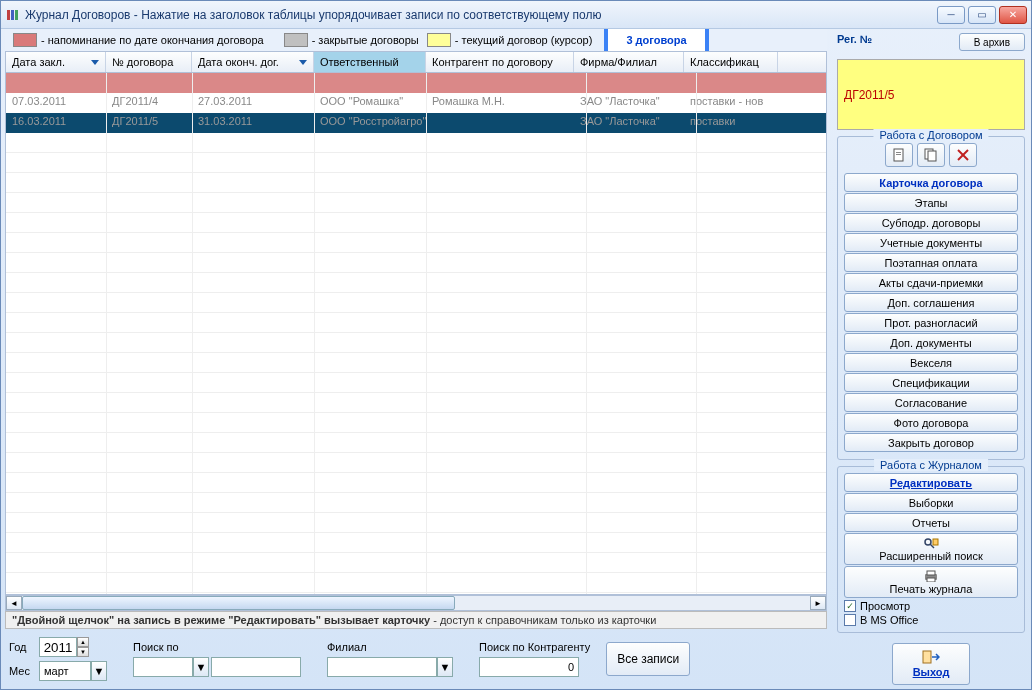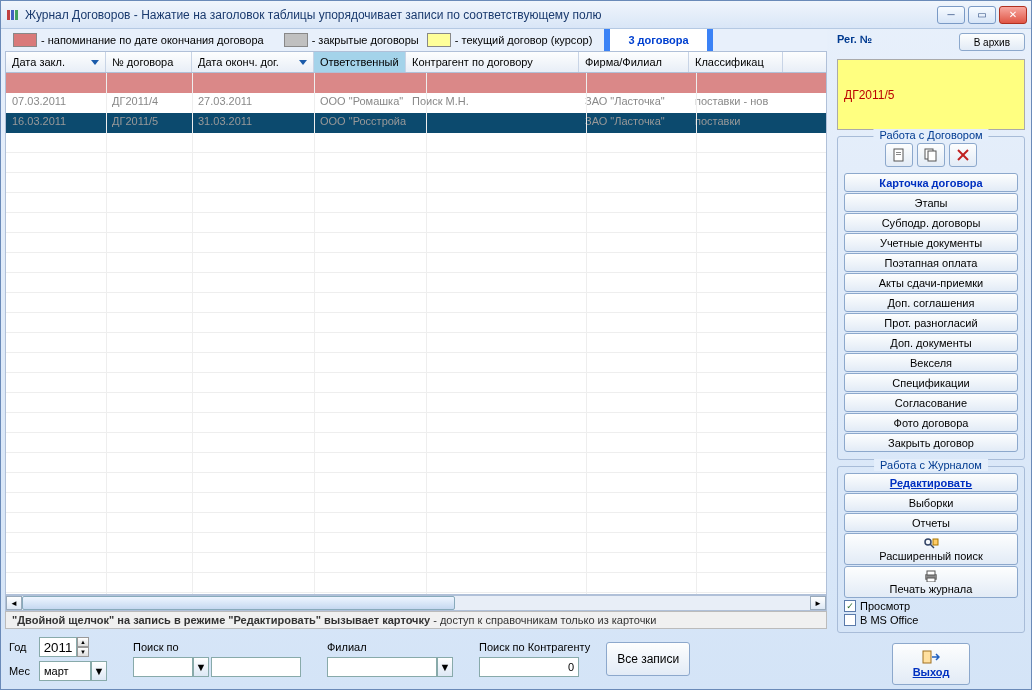--- a/index.html
+++ b/index.html
@@ -45,21 +45,21 @@
   height: 22px;
   display: flex;
   align-items: center;
   padding: 3px 8px;
   gap: 4px;
   background: #e8f0fb;
   font-size: 11px;
 }
 .legend-swatch { width: 24px; height: 14px; border: 1px solid #888; display: inline-block; }
 .count-box {
-  border: 6px solid #3b82f6;
+  border: 4px solid #3b82f6;
   background: #fff;
   padding: 12px 18px;
   color: #0040d0;
   font-weight: bold;
   margin-left: 8px;
   text-align: center;
 }
 .main-layout { display: flex; flex: 1; overflow: hidden; }
 .left-pane { flex: 1; display: flex; flex-direction: column; padding: 0 4px 4px 4px; }
 .right-pane {
@@ -184,21 +184,21 @@
 .checkbox { width:12px; height:12px; border:1px solid #5a7aaa; background:#fff; display:inline-flex; align-items:center; justify-content:center; font-size:9px; color:#2a6a2a; }
 .exit-btn {
   margin-top: 6px;
   background: linear-gradient(#fdfefe,#e2ebf6);
   border:1px solid #8ca8cc; border-radius:3px;
   padding:6px 20px;
   display:flex; flex-direction:column; align-items:center; gap:2px;
   align-self:center;
 }
 .exit-btn span { color:#0030c0; text-decoration:underline; font-weight:bold; }
-.col0{width:100px}.col1{width:86px}.col2{width:122px}.col3{width:92px}.col4{width:173px}.col5{width:110px}.col6{width:94px}
+.col0{width:100px}.col1{width:86px}.col2{width:122px}.col3{width:112px}.col4{width:148px}.col5{width:110px}.col6{width:94px}
 </style>
 </head>
 <body>
 
 <div class="window">
   <div class="titlebar">
     <svg class="titlebar-icon" viewBox="0 0 16 16">
         <rect x="2" y="3" width="3" height="10" fill="#c04040"></rect>
         <rect x="6" y="3" width="3" height="10" fill="#4060c0"></rect>
         <rect x="10" y="3" width="3" height="10" fill="#40a060"></rect>
@@ -258,21 +258,21 @@
             <div class="td col3"></div>
             <div class="td col4"></div>
             <div class="td col5"></div>
             <div class="td col6"></div>
         </div>
         <div class="tr row-normal">
           <div class="td col0">07.03.2011</div>
             <div class="td col1">ДГ2011/4</div>
             <div class="td col2">27.03.2011</div>
             <div class="td col3">ООО "Ромашка"</div>
-            <div class="td col4">Поиск М.Н.</div>
+            <div class="td col4">Ромашка М.Н.</div>
             <div class="td col5">ЗАО "Ласточка"</div>
             <div class="td col6">поставки - нов</div>
         </div>
         <div class="tr row-current">
           <div class="td col0">16.03.2011</div>
             <div class="td col1">ДГ2011/5</div>
             <div class="td col2">31.03.2011</div>
             <div class="td col3">ООО "Росстройагро"</div>
             <div class="td col4"></div>
             <div class="td col5">ЗАО "Ласточка"</div>

